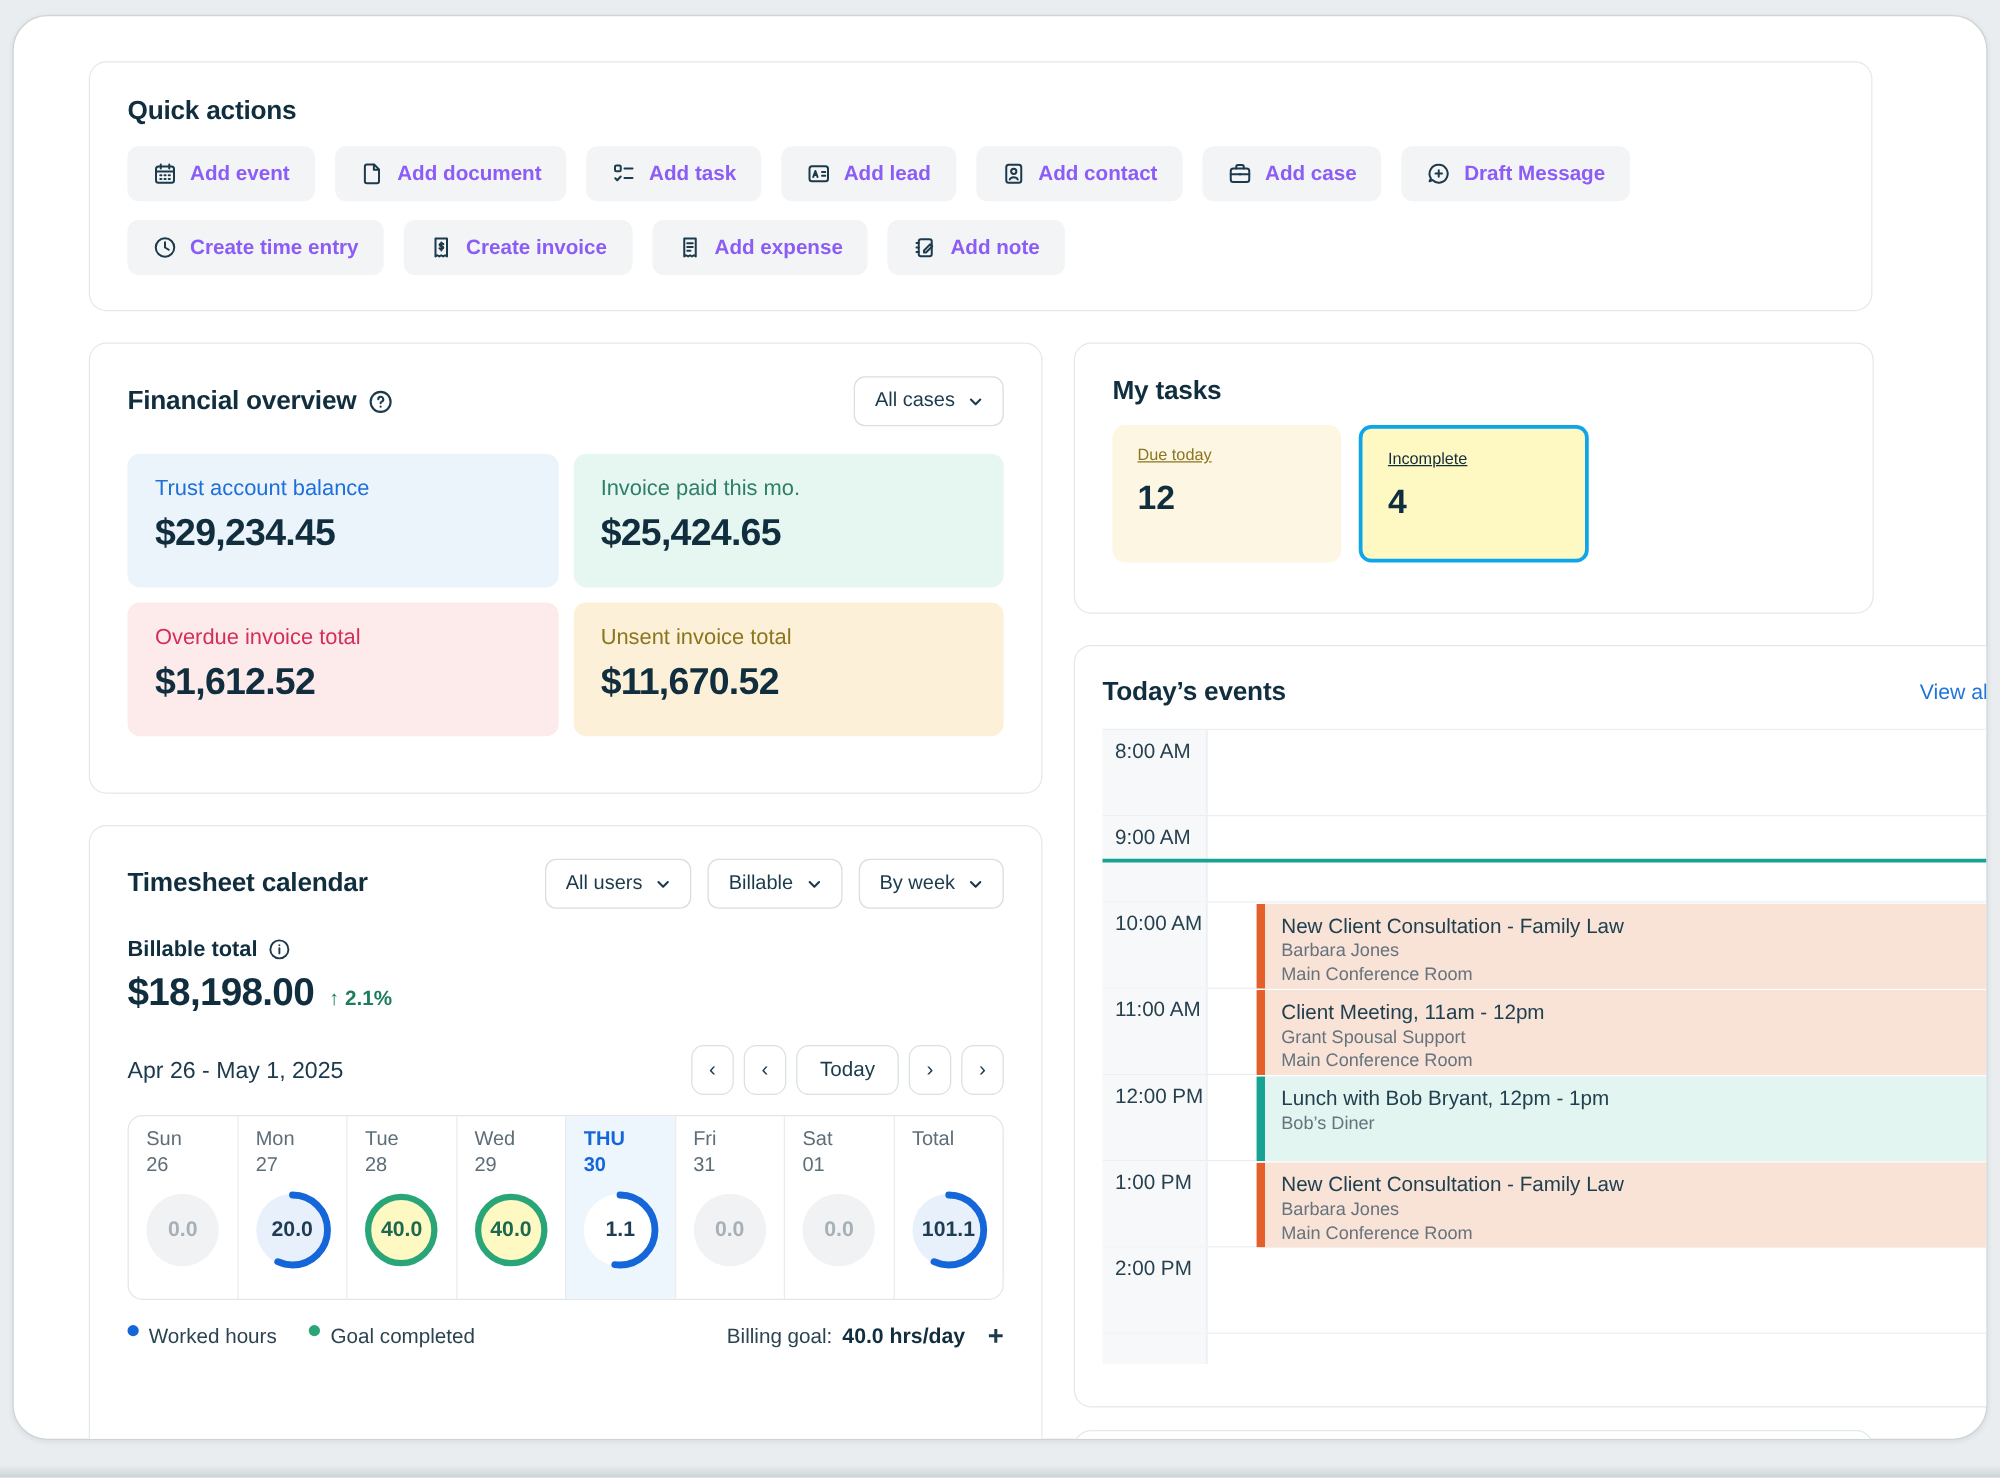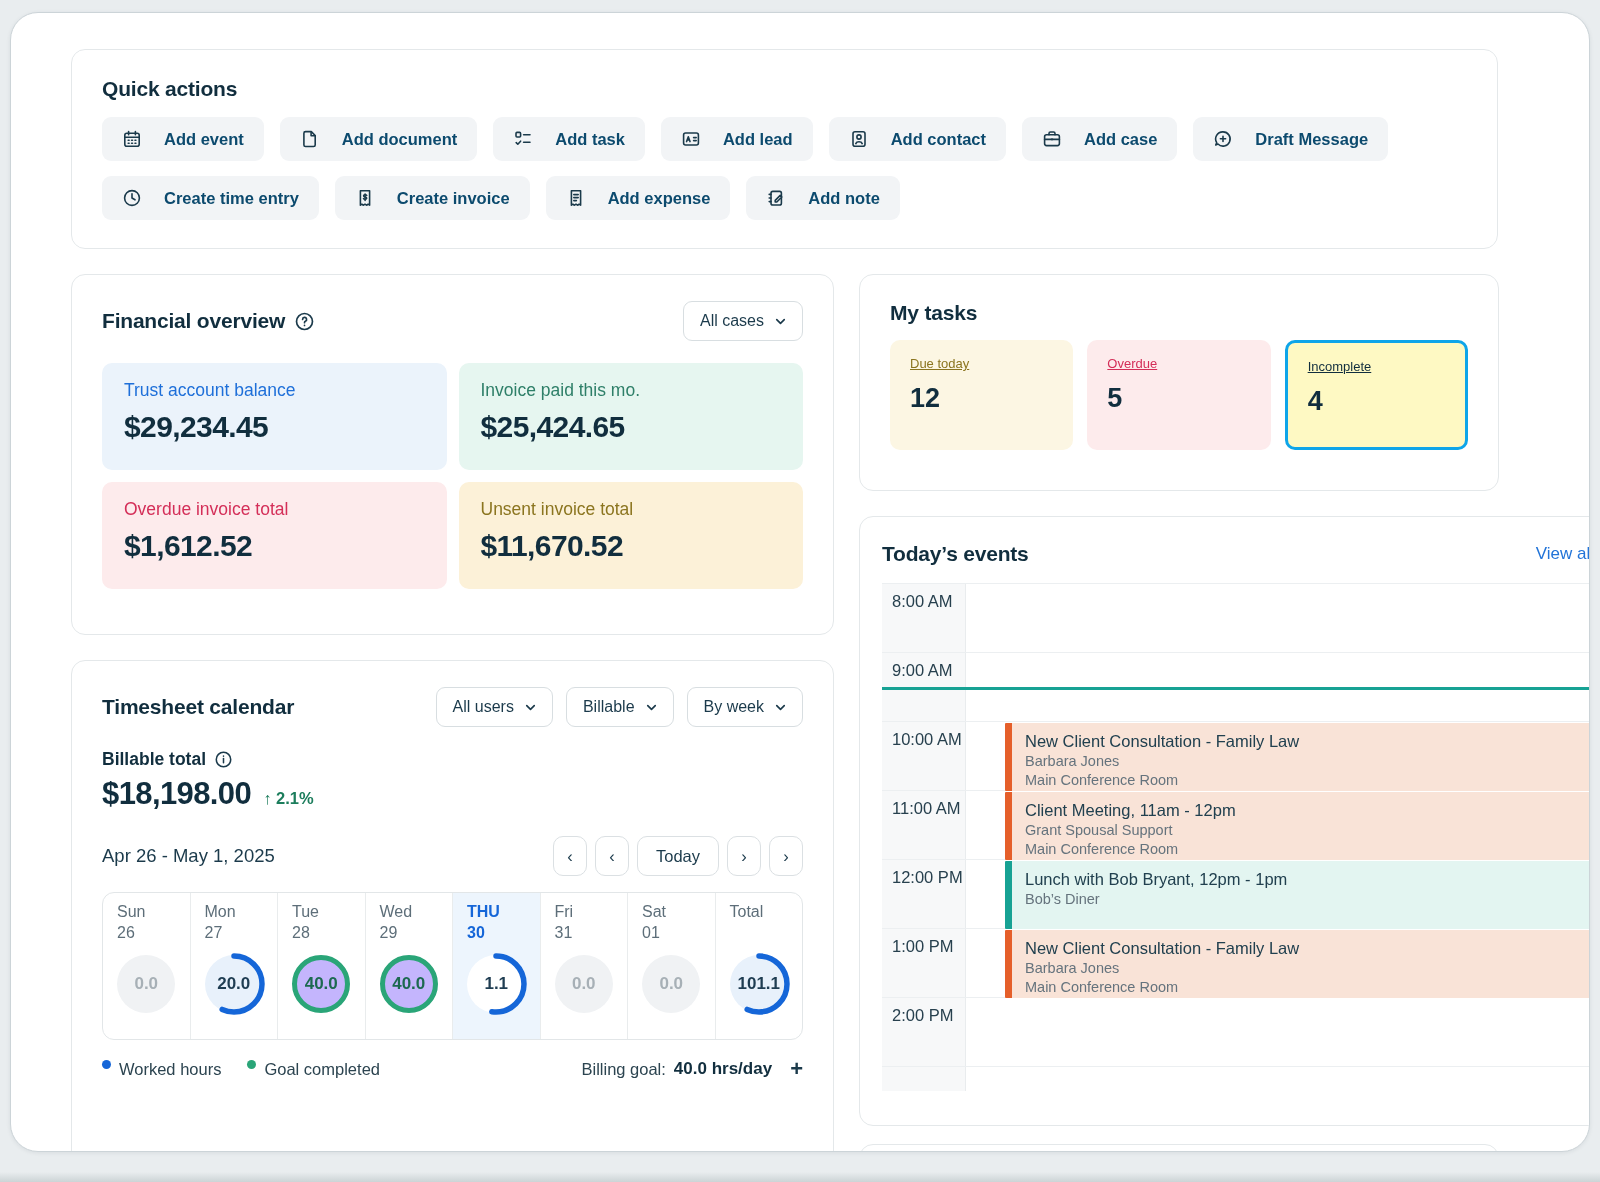--- a/index.html
+++ b/index.html
@@ -7,22 +7,22 @@
   body::after{content:"";position:absolute;left:0;right:0;bottom:0;height:10px;
     background:linear-gradient(#e9edef,#ccd4d6);}
   .panel{position:absolute;left:10px;top:12px;width:1578px;height:1138px;background:#ffffff;
     border:1px solid #ccd4d8;border-radius:28px;overflow:hidden;box-shadow:0 1px 4px rgba(20,40,50,.08);}
   .card{position:absolute;background:#fff;border:1px solid #e4e8ea;border-radius:14px;box-sizing:border-box;}
   h2{margin:0;font-size:21px;font-weight:700;color:#112e3e;letter-spacing:-.2px;}
 
   
   .qa{left:60px;top:36px;width:1427px;height:200px;padding:27px 30px;}
   .qa-rows{margin-top:16px;display:flex;flex-wrap:wrap;gap:15px 16px;max-width:1320px;}
-  .qa-btn{display:inline-flex;align-items:center;gap:22px;height:44px;padding:0 20px;border:none;
-    background:#f2f4f6;border-radius:9px;font-family:inherit;font-size:16.5px;font-weight:600;color:#0c4a6e;cursor:pointer;text-align:center;}
+  .qa-btn{display:inline-flex;align-items:center;gap:10px;height:44px;padding:0 20px;border:none;
+    background:#f2f4f6;border-radius:9px;font-family:inherit;font-size:16.5px;font-weight:600;color:#8b5cf6;cursor:pointer;text-align:center;}
   .qa-btn svg{flex:0 0 auto;}
   .ic{stroke:#1b3a4b;fill:none;stroke-width:1.6;stroke-linecap:round;stroke-linejoin:round;}
 
   
   .hrow{display:flex;align-items:center;justify-content:space-between;}
   .selbtn{display:inline-flex;align-items:center;gap:9px;height:40px;padding:0 14px 0 16px;background:#fff;
     border:1px solid #d8dee1;border-radius:9px;font-family:inherit;font-size:16px;font-weight:500;color:#1b3a4b;cursor:pointer;}
 
   
   .fin{left:60px;top:261px;width:763px;height:361px;padding:26px 30px;}
@@ -80,21 +80,21 @@
   .wcol + .wcol{border-left:1px solid #e9eced;}
   .wname{font-size:16px;color:#5d6e79;padding-left:14px;}
   .wdate{margin-top:3px;font-size:16px;color:#5d6e79;padding-left:14px;height:20px;}
   .wcol.hl{background:#edf5fd;}
   .wcol.hl .wname,.wcol.hl .wdate{color:#1566d8;font-weight:700;}
   .circ{position:relative;width:58px;height:58px;margin:11px auto 0;border-radius:50%;
     display:flex;align-items:center;justify-content:center;font-size:17px;font-weight:700;color:#1f3d52;box-sizing:border-box;}
   .c-gray{background:#f0f2f4;color:#a7b0b6;}
   .c-blue{background:#e8f1fb;}
   .c-white{background:#fff;}
-  .c-ring{background:#c4b5fd;border:5.5px solid #2aa578;color:#1c6950;}
+  .c-ring{background:#fef9c3;border:5.5px solid #2aa578;color:#1c6950;}
   .arc{position:absolute;inset:-3px;width:64px;height:64px;}
   .arc circle{fill:none;stroke:#1566d8;stroke-width:5.5;stroke-linecap:round;
     transform:rotate(-90deg);transform-origin:center;}
   .a60 circle{stroke-dasharray:100 176;}
   .a55 circle{stroke-dasharray:92 176;}
   .legend{margin-top:18px;display:flex;align-items:center;}
   .lg{display:flex;align-items:flex-start;gap:8px;font-size:16.5px;color:#2c4450;margin-right:26px;}
   .dot{width:9px;height:9px;border-radius:50%;}
   .goal{margin-left:auto;display:flex;align-items:center;gap:8px;font-size:16.5px;color:#2c4450;}
   .goal b{font-size:17px;font-weight:700;color:#112e3e;}
@@ -235,24 +235,20 @@
       </div>
     </div>
   </section>
 
   <section class="card tasks">
     <h2>My tasks</h2>
     <div class="task-grid">
       <div class="ttile t-cream2">
         <div class="tlabel">Due today</div>
         <div class="tvalue">12</div>
-      </div>
-      <div class="ttile t-pink">
-        <div class="tlabel">Overdue</div>
-        <div class="tvalue">5</div>
       </div>
       <div class="ttile t-gray">
         <div class="tlabel">Incomplete</div>
         <div class="tvalue">4</div>
       </div>
     </div>
   </section>
 
   <section class="card events">
     <div class="hrow">

